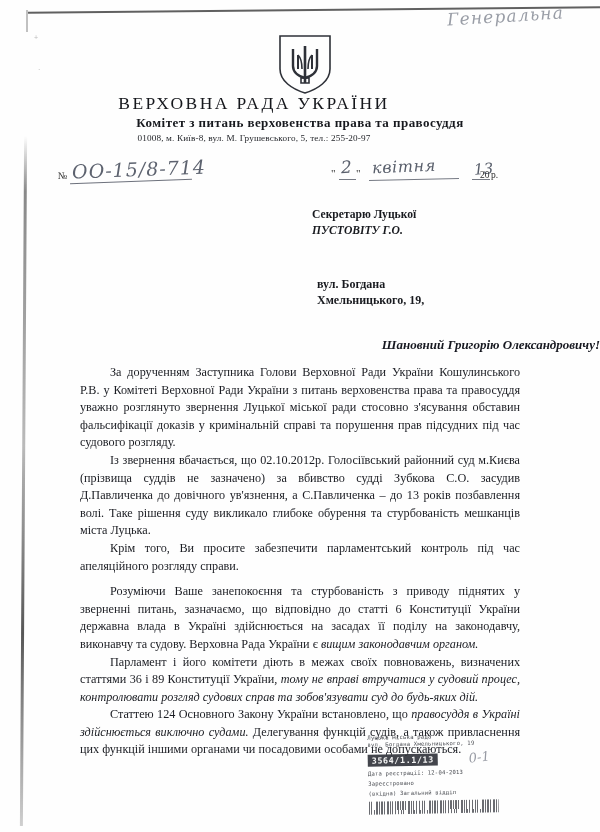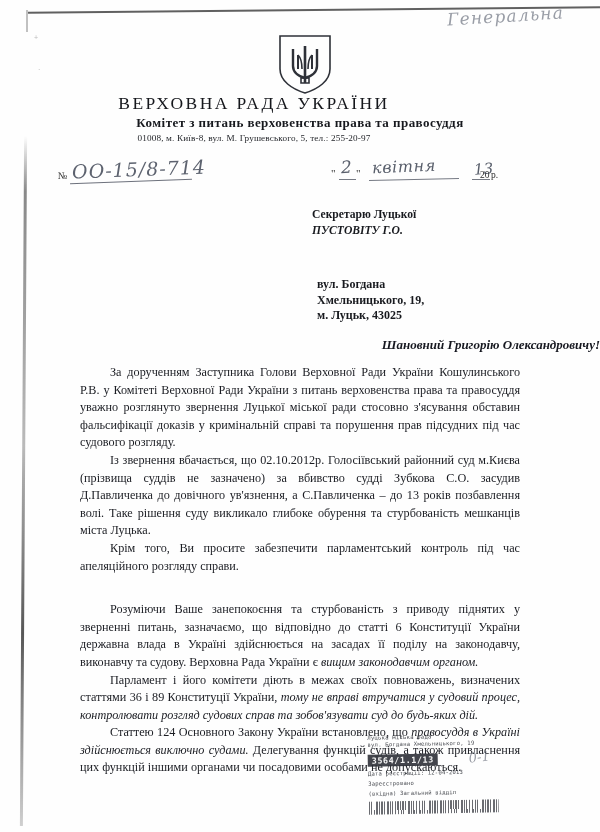--- a/index.html
+++ b/index.html
@@ -278,21 +278,21 @@
     font-size: 12.2px;
     line-height: 17.6px;
     text-align: justify;
     color: #1a1c22;
   }
   .body p {
     margin: 0;
     text-indent: 30px;
   }
   .body p.gap-before {
-    margin-top: 26px;
+    margin-top: 8px;
   }
   .body i {
     font-style: italic;
   }
 
   
   .stamp {
     position: absolute;
     left: 368px;
     top: 733px;
@@ -393,21 +393,20 @@
   <div class="date-rule-month"></div>
   <div class="date-rule-year"></div>
 
   <div class="addressee">
     <div>Секретарю Луцької</div>
     <div class="name">ПУСТОВІТУ Г.О.</div>
   </div>
   <div class="dest">
     <div>вул. Богдана</div>
     <div>Хмельницького, 19,</div>
-    <div>м. Луцьк, 43025</div>
   </div>
 
   <div class="salutation">Шановний Григорію Олександровичу!</div>
 
   <div class="body">
     <p><span>За дорученням Заступника Голови Верховної Ради України Кошулинського Р.В. у Комітеті Верховної Ради України з питань верховенства права та правосуддя уважно розглянуто звернення Луцької міської ради стосовно з'ясування обставин фальсифікації доказів у кримінальній справі та порушення прав підсудних під час судового розгляду.</span></p>
     <p><span>Із звернення вбачається, що 02.10.2012р. Голосіївський районний суд м.Києва (прізвища суддів не зазначено) за вбивство судді Зубкова С.О. засудив Д.Павличенка до довічного ув'язнення, а С.Павличенка – до 13 років позбавлення волі. Таке рішення суду викликало глибоке обурення та стурбованість мешканців міста Луцька.</span></p>
     <p><span>Крім того, Ви просите забезпечити парламентський контроль під час апеляційного розгляду справи.</span></p>
     <p class="gap-before"><span>Розуміючи Ваше занепокоєння та стурбованість з приводу піднятих у зверненні питань, зазначаємо, що відповідно до статті 6 Конституції України державна влада в Україні здійснюється на засадах її поділу на законодавчу, виконавчу та судову. Верховна Рада України є </span><i>вищим законодавчим органом.</i></p>
     <p><span>Парламент і його комітети діють в межах своїх повноважень, визначених статтями 36 і 89 Конституції України, </span><i>тому не вправі втручатися у судовий процес, контролювати розгляд судових справ та зобов'язувати суд до будь-яких дій.</i></p>

